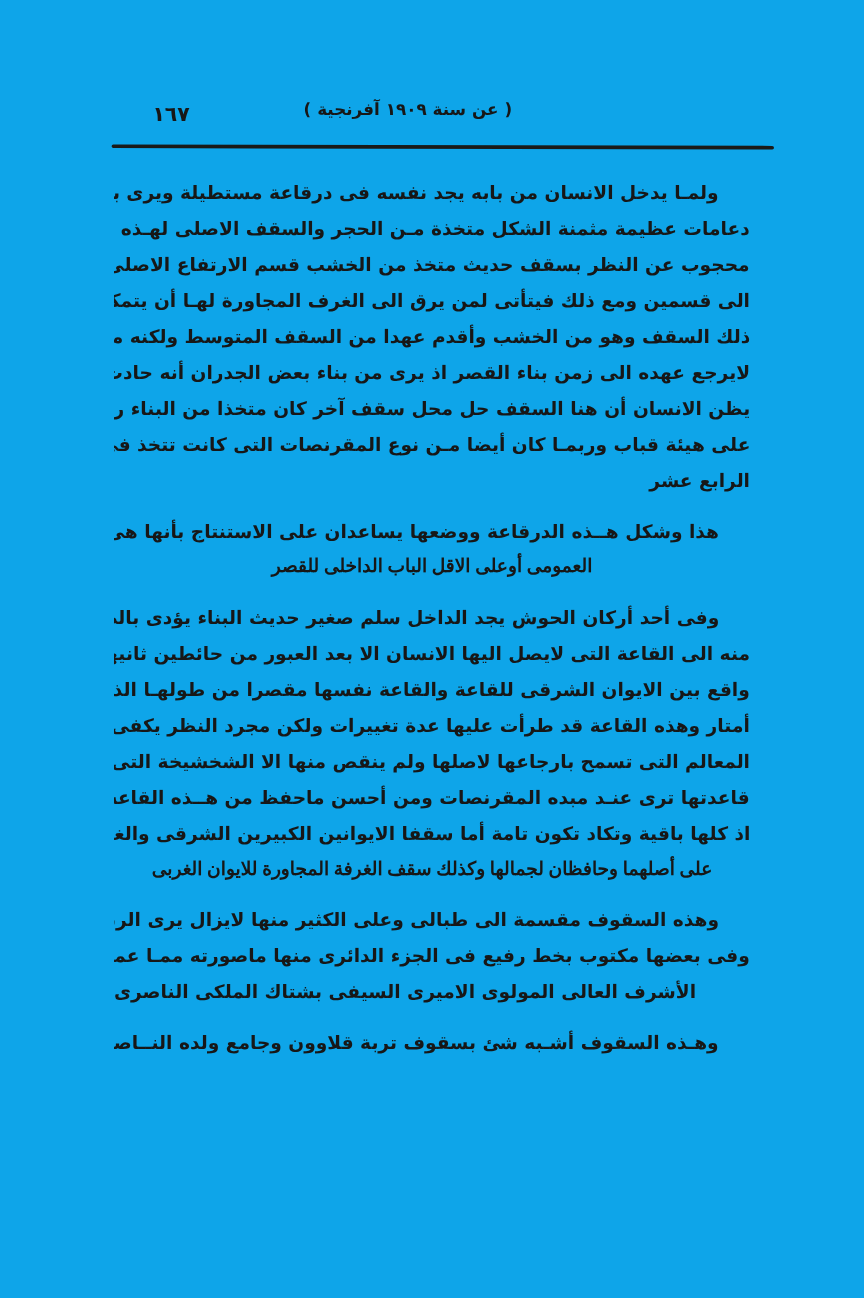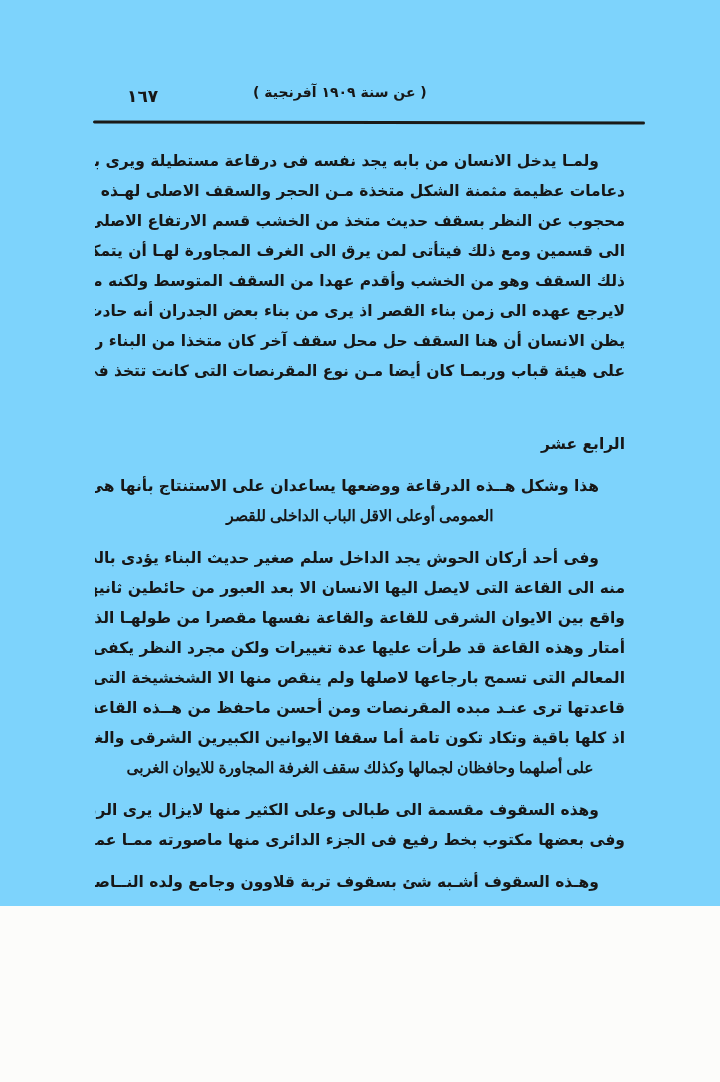--- a/index.html
+++ b/index.html
@@ -3,22 +3,22 @@
 <meta charset="utf-8">
 <style>
   html, body {
     margin: 0;
     padding: 0;
     background: #fcfcfa;
   }
   .page {
     position: relative;
     width: 720px;
-    height: 906px;
-    background: #7dd3fc;
+    height: 1082px;
+    background: #0ea5e9;
     font-family: "DejaVu Sans", sans-serif;
     color: #171717;
     overflow: hidden;
   }
   
   .header {
     position: absolute;
     top: 84px;
     left: 95px;
     width: 530px;
@@ -69,21 +69,21 @@
     line-height: 30px;
     text-align: justify;
     text-align-last: justify;
     overflow: hidden;
     white-space: nowrap;
   }
   .line.first {
     text-indent: 26px;
   }
   .line.last            { text-align-last: right; }
-  .line.last.align-right  { text-align-last: right; margin-top: 43px; }
+  .line.last.align-right  { text-align-last: right; }
   .line.last.align-center { text-align-last: center; font-family: Liberation Serif, serif; }
   .line.last.align-left   { text-align-last: left; }
 </style>
 </head>
 <body>
 
 <div class="page">
 
   <div class="header">
     <span class="page-number">١٦٧</span>
@@ -114,19 +114,20 @@
         <div class="line">واقع بين الايوان الشرقى للقاعة والقاعة نفسها مقصرا من طولهـا الذى يبلغ سبعة</div>
         <div class="line">أمتار وهذه القاعة قد طرأت عليها عدة تغييرات  ولكن مجرد النظر يكفى لمشاهدة</div>
         <div class="line">المعالم التى تسمح بارجاعها لاصلها ولم ينقص منها الا الشخشيخة التى لاتزال روابط</div>
         <div class="line">قاعدتها ترى عنـد مبده المقرنصات ومن أحسن ماحفظ من هــذه القاعة سقوفها</div>
         <div class="line">اذ كلها باقية وتكاد تكون تامة أما سقفا الايوانين الكبيرين الشرقى والغربى فمحفوظان</div>
         <div class="line last align-center">على أصلهما وحافظان لجمالها وكذلك سقف الغرفة المجاورة للايوان الغربى</div>
       </div>
       <div class="paragraph">
         <div class="line first">وهذه السقوف مقسمة الى طبالى وعلى الكثير منها لايزال يرى الرنك المذهب</div>
         <div class="line">وفى بعضها مكتوب بخط رفيع فى الجزء الدائرى منها ماصورته ممـا عمل برسم المقر</div>
+        <div class="line last align-left">الأشرف العالى المولوى الاميرى السيفى بشتاك الملكى الناصرى</div>
       </div>
       <div class="paragraph">
         <div class="line first">وهـذه السقوف أشـبه شئ بسقوف تربة قلاوون  وجامع ولده النــاصر</div>
       </div>
     </div>
 
 </div>
 
 </body></html>

